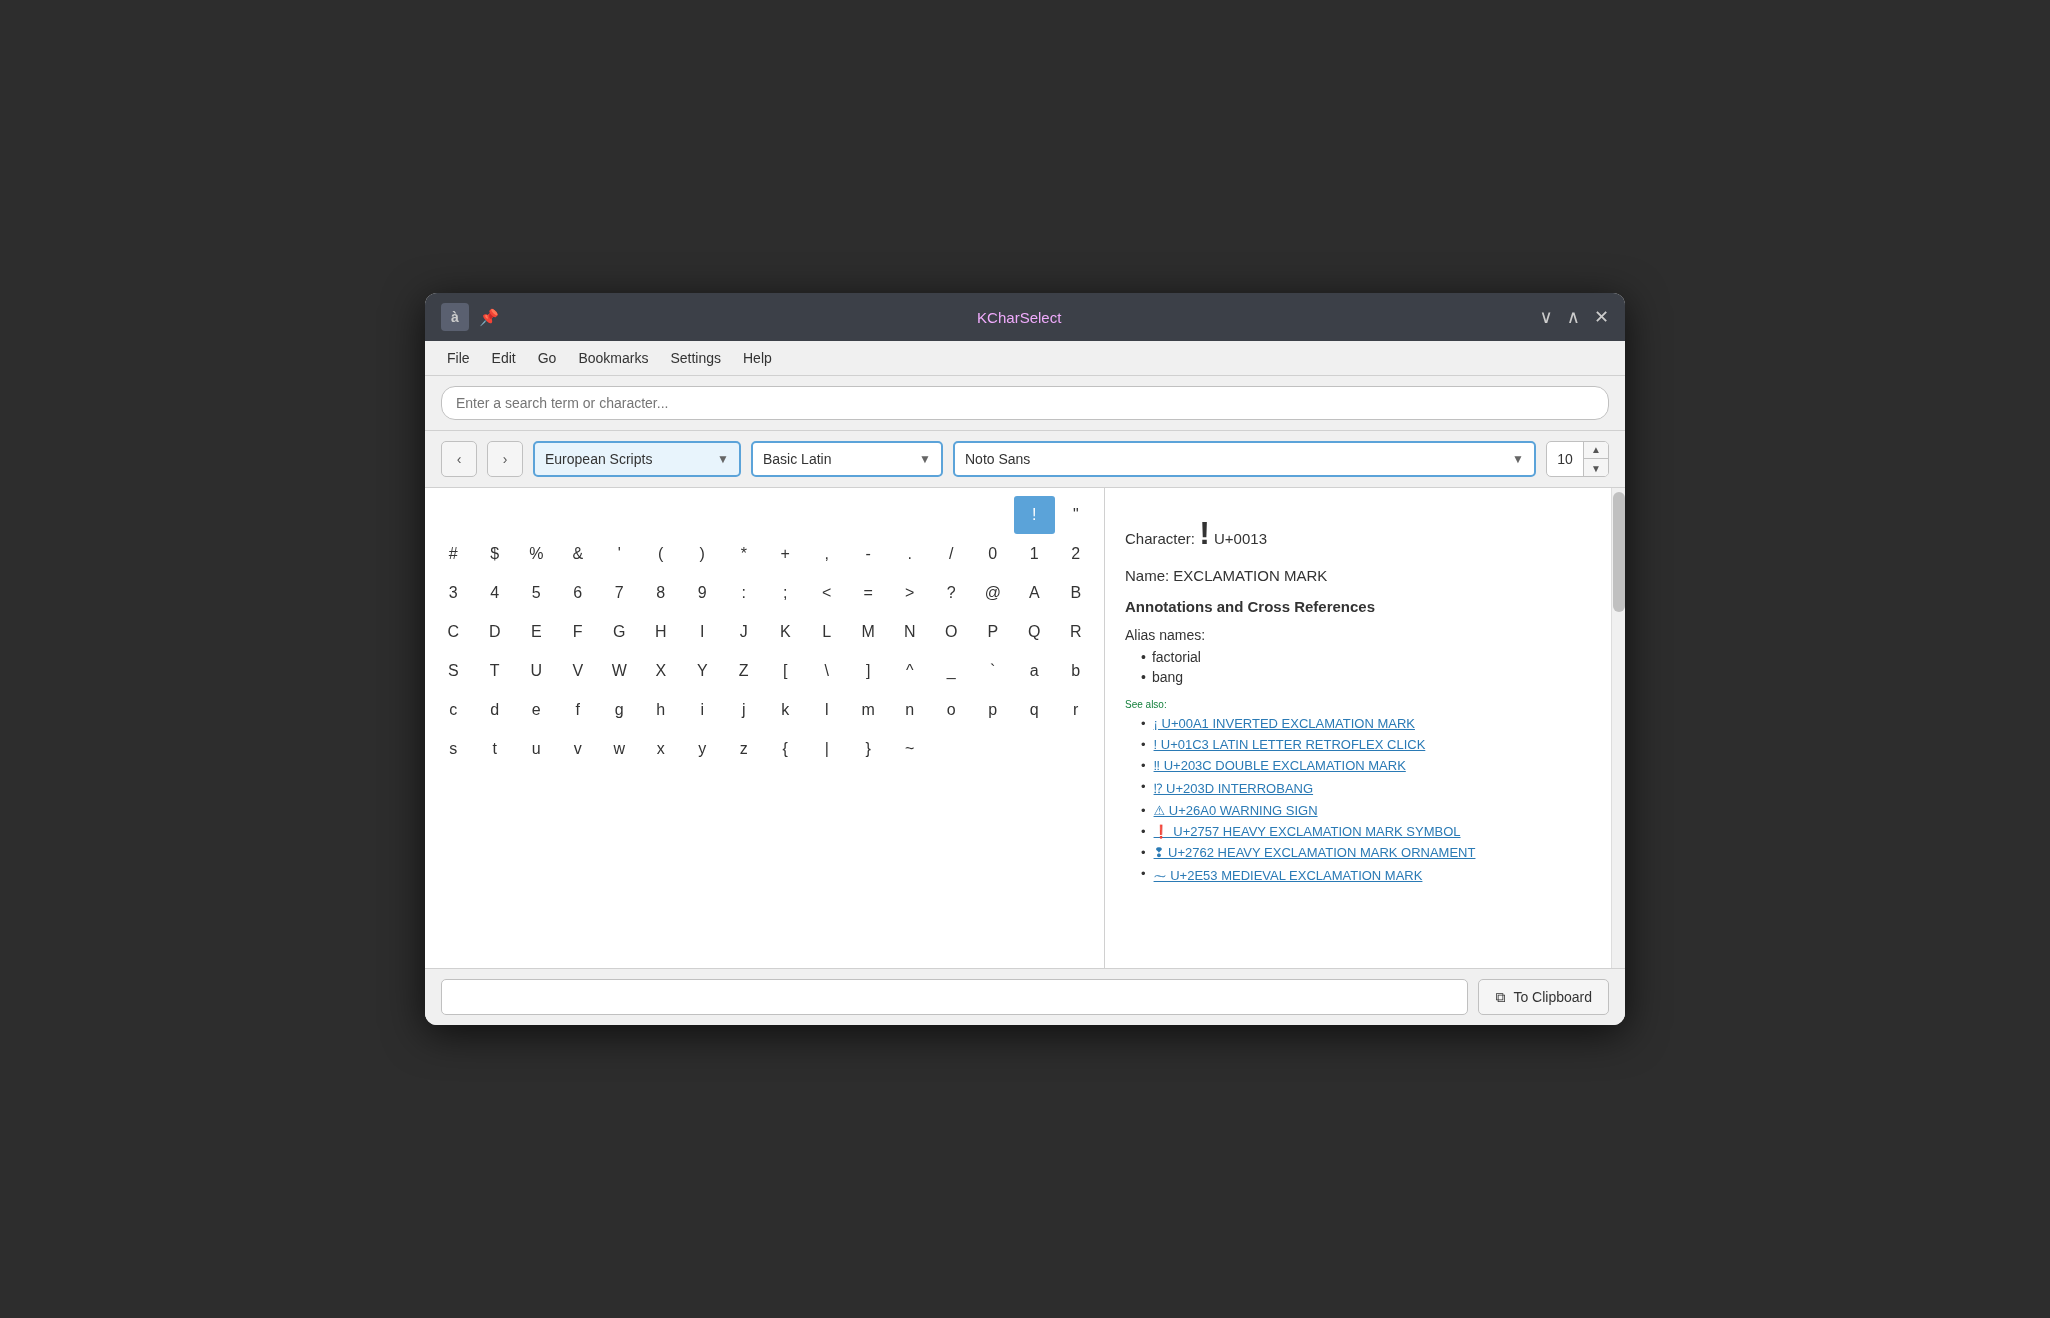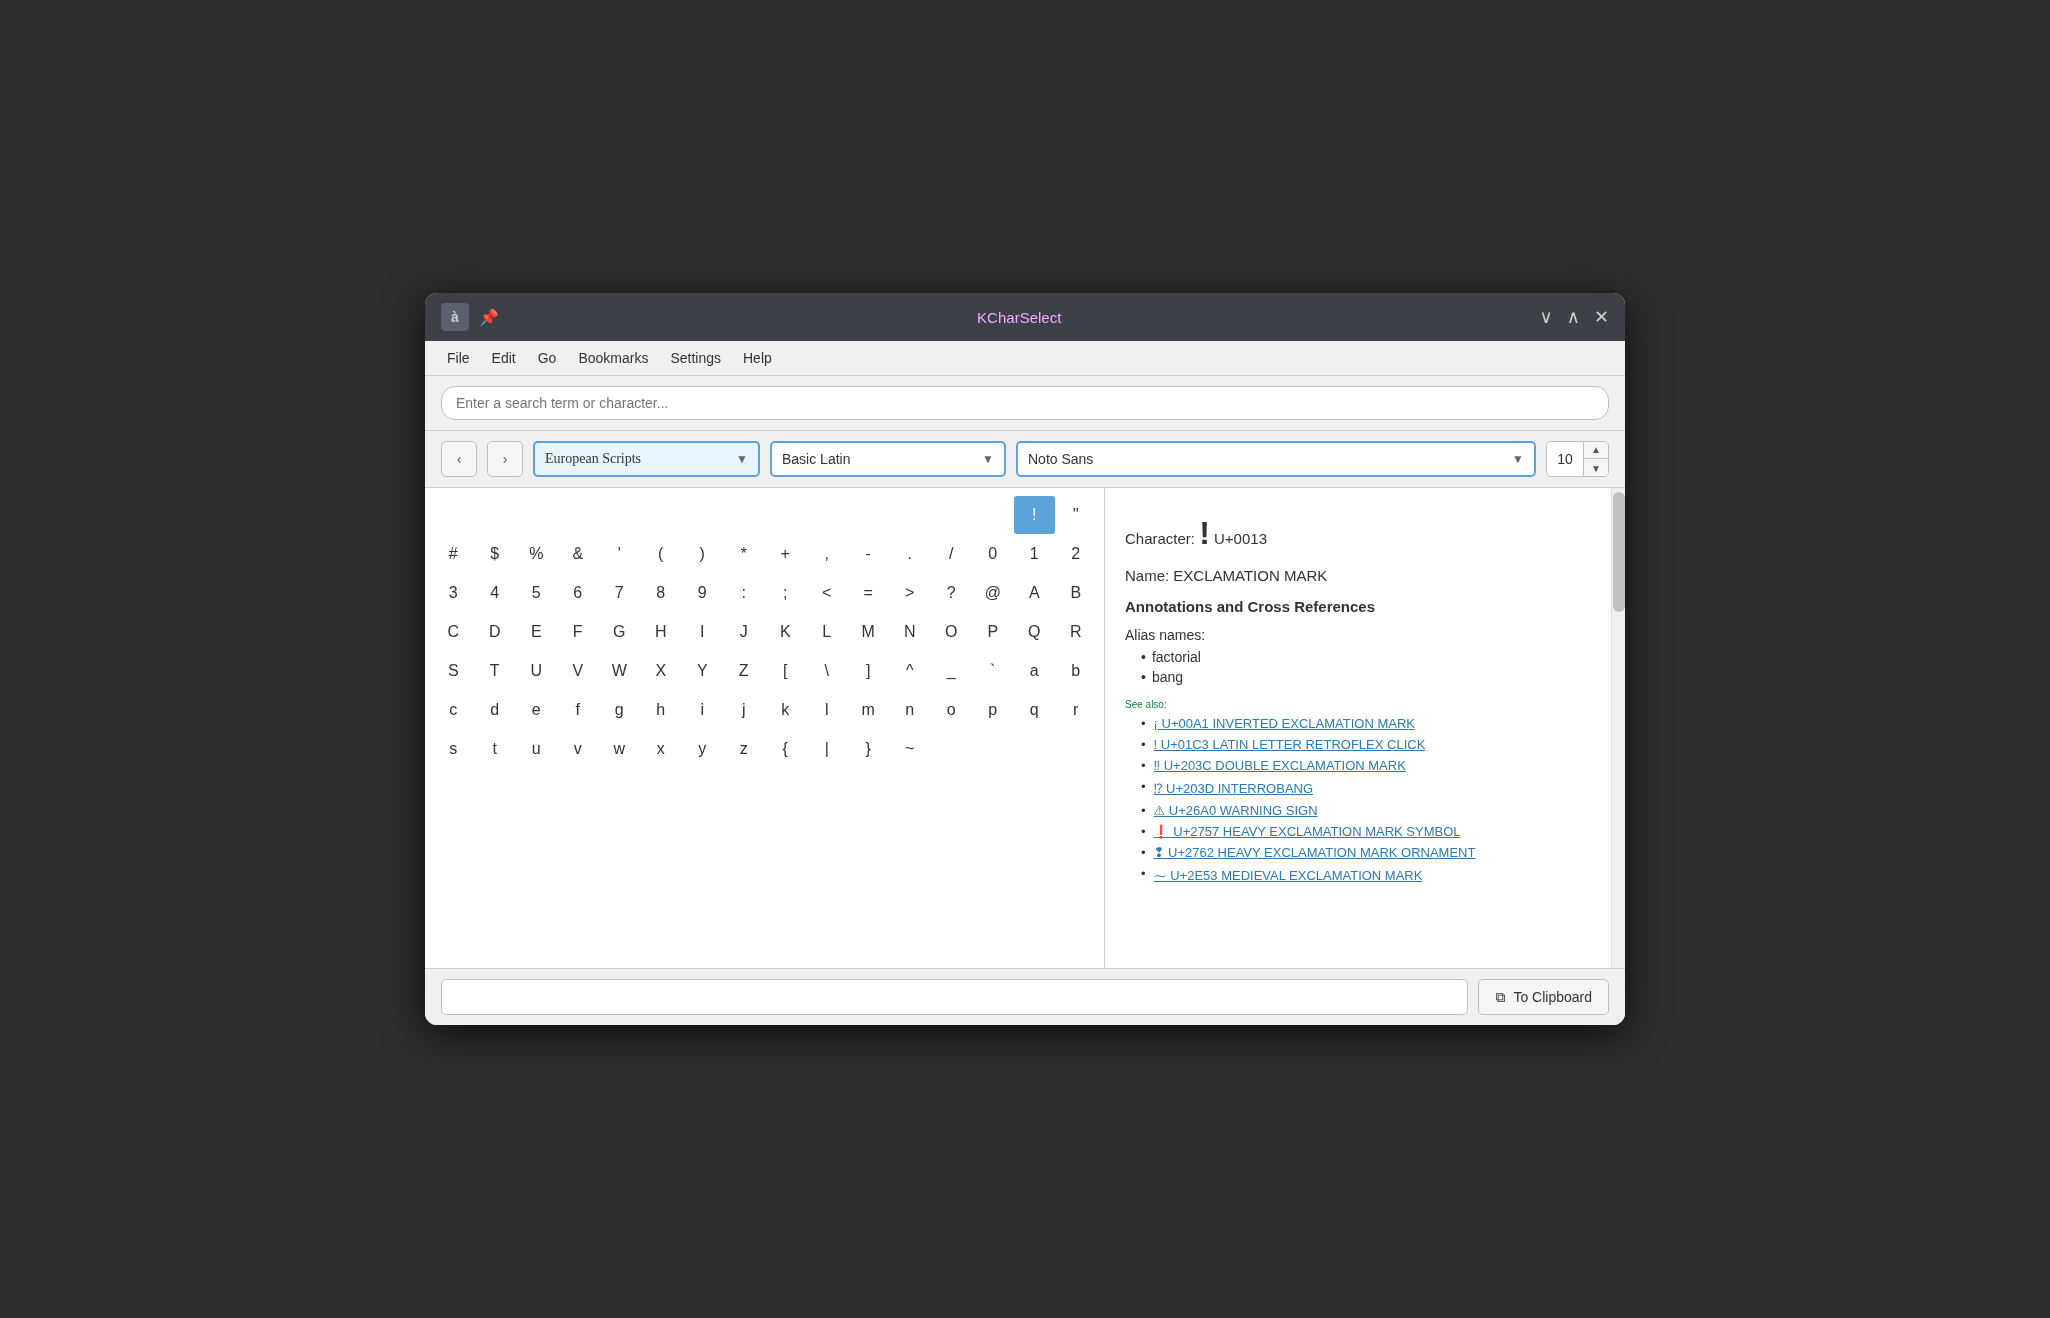--- a/index.html
+++ b/index.html
@@ -117,22 +117,22 @@
       border-radius: 5px;
       background: white;
       display: flex;
       align-items: center;
       padding: 0 10px;
       cursor: pointer;
       font-size: 14px;
       color: #333;
       gap: 6px;
     }
-    .dropdown-scripts { width: 227px; background: #e8f4fc; font-family: Liberation Serif, serif; }
-    .dropdown-block { width: 236px; gap: 19px; }
+    .dropdown-scripts { width: 208px; background: #e8f4fc; }
+    .dropdown-block { width: 192px; gap: 19px; }
     .dropdown-font { flex: 1; }
     .dropdown-arrow {
       margin-left: auto;
       font-size: 12px;
       color: #666;
     }
     .font-size-control {
       border: 1px solid #c0c0c0;
       border-radius: 5px;
       background: white;

